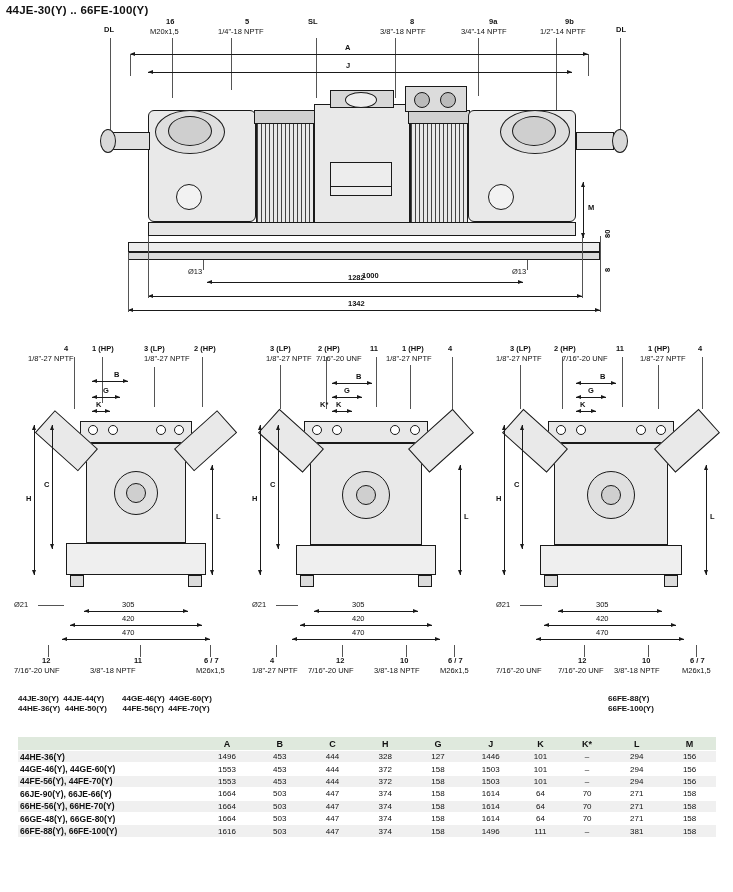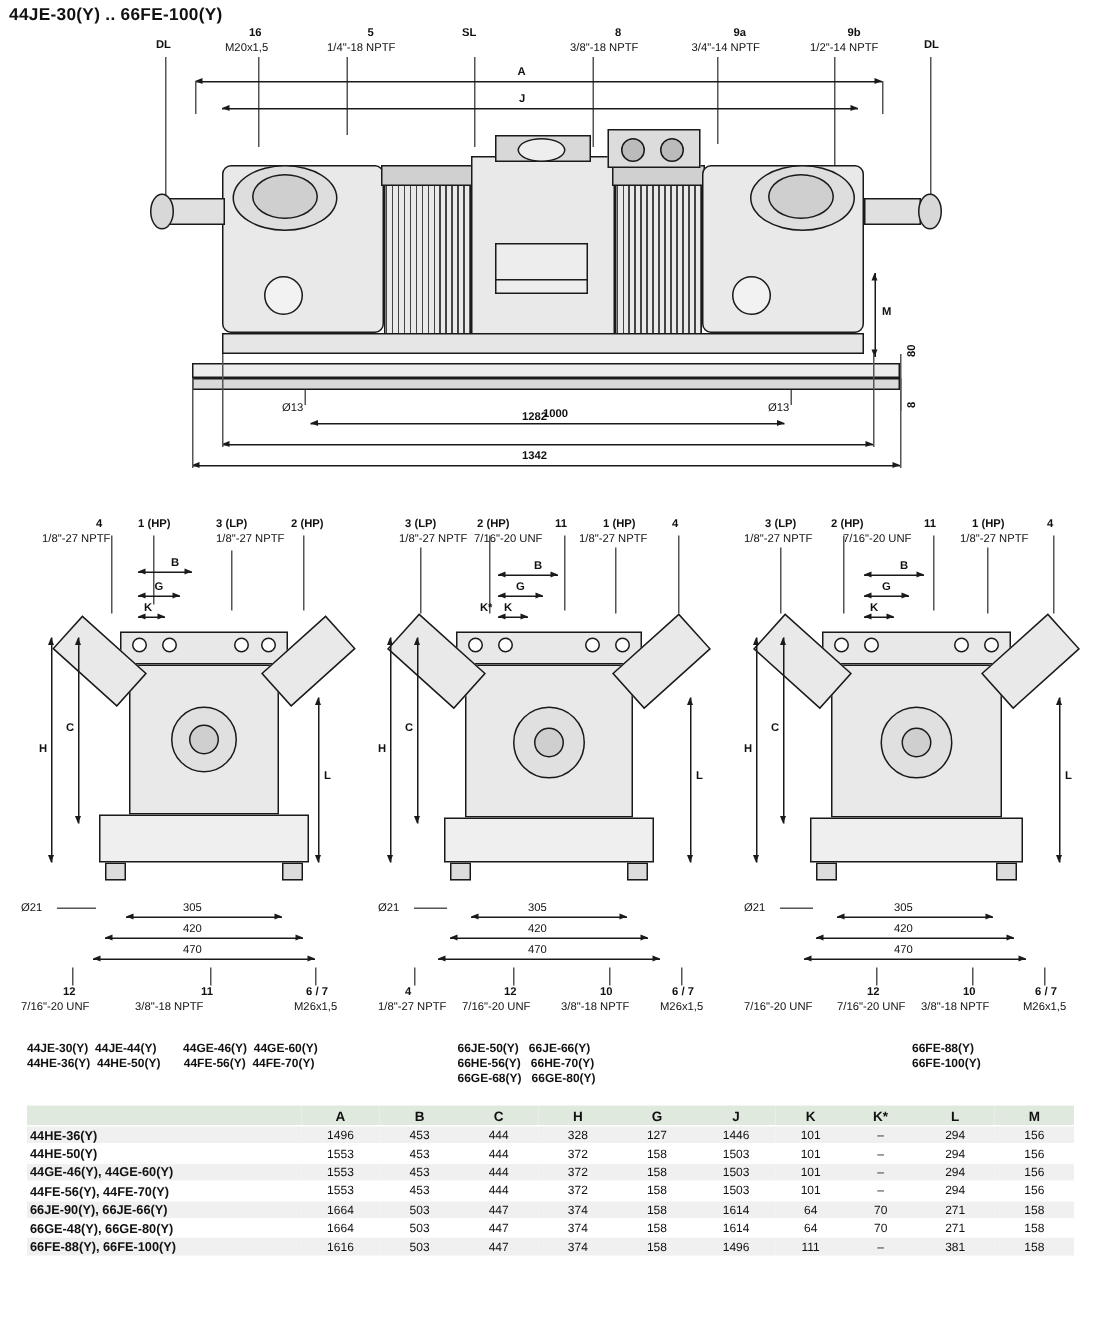--- a/index.html
+++ b/index.html
@@ -453,23 +453,20 @@
     <div class="lbl b" style="left:198px;top:312px;">6 / 7</div>
     <div class="lbl" style="left:190px;top:322px;">M26x1,5</div>
     <div class="lbl" style="left:66px;top:322px;">7/16"-20 UNF</div>
     <div class="vline thin" style="left:92px;top:300px;height:12px;"></div>
     <div class="vline thin" style="left:156px;top:300px;height:12px;"></div>
     <div class="vline thin" style="left:204px;top:300px;height:12px;"></div>
   </div>
 
   <div class="capt" style="left:18px;top:694px;">44JE-30(Y)  44JE-44(Y)        44GE-46(Y)  44GE-60(Y)
 44HE-36(Y)  44HE-50(Y)       44FE-56(Y)  44FE-70(Y)</div>
-  <div class="capt" style="left:305px;top:694px;">66JE-50(Y)   66JE-66(Y)
-66HE-56(Y)   66HE-70(Y)
-66GE-68(Y)   66GE-80(Y)</div>
   <div class="capt" style="left:608px;top:694px;">66FE-88(Y)
 66FE-100(Y)</div>
 
   <table class="spec">
     <thead>
       <tr>
         <th style="width:180px;"></th>
         <th class="colsep" style="width:52px;">A</th>
         <th class="colsep" style="width:52px;">B</th>
         <th class="colsep" style="width:52px;">C</th>
@@ -490,72 +487,72 @@
         <td>444</td>
         <td>328</td>
         <td>127</td>
         <td>1446</td>
         <td>101</td>
         <td>–</td>
         <td>294</td>
         <td>156</td>
       </tr>
       <tr>
-        <td class="model">44HE-50(Y)</td>
+        <td class="model">44GE-46(Y), 44GE-60(Y)</td>
         <td>1553</td>
         <td>453</td>
         <td>444</td>
         <td>372</td>
         <td>158</td>
         <td>1503</td>
         <td>101</td>
         <td>–</td>
         <td>294</td>
         <td>156</td>
       </tr>
       <tr>
-        <td class="model">44GE-46(Y), 44GE-60(Y)</td>
+        <td class="model">44FE-56(Y), 44FE-70(Y)</td>
         <td>1553</td>
         <td>453</td>
         <td>444</td>
         <td>372</td>
         <td>158</td>
         <td>1503</td>
         <td>101</td>
         <td>–</td>
         <td>294</td>
         <td>156</td>
       </tr>
       <tr>
-        <td class="model">44FE-56(Y), 44FE-70(Y)</td>
-        <td>1553</td>
-        <td>453</td>
-        <td>444</td>
-        <td>372</td>
-        <td>158</td>
-        <td>1503</td>
-        <td>101</td>
-        <td>–</td>
-        <td>294</td>
-        <td>156</td>
-      </tr>
-      <tr>
         <td class="model">66JE-90(Y), 66JE-66(Y)</td>
         <td>1664</td>
         <td>503</td>
         <td>447</td>
         <td>374</td>
         <td>158</td>
         <td>1614</td>
         <td>64</td>
         <td>70</td>
         <td>271</td>
         <td>158</td>
       </tr>
       <tr>
+        <td class="model">66HE-56(Y), 66HE-70(Y)</td>
+        <td>1664</td>
+        <td>503</td>
+        <td>447</td>
+        <td>374</td>
+        <td>158</td>
+        <td>1614</td>
+        <td>64</td>
+        <td>70</td>
+        <td>271</td>
+        <td>158</td>
+      </tr>
+      <tr>
         <td class="model">66GE-48(Y), 66GE-80(Y)</td>
         <td>1664</td>
         <td>503</td>
         <td>447</td>
         <td>374</td>
         <td>158</td>
         <td>1614</td>
         <td>64</td>
         <td>70</td>
         <td>271</td>

